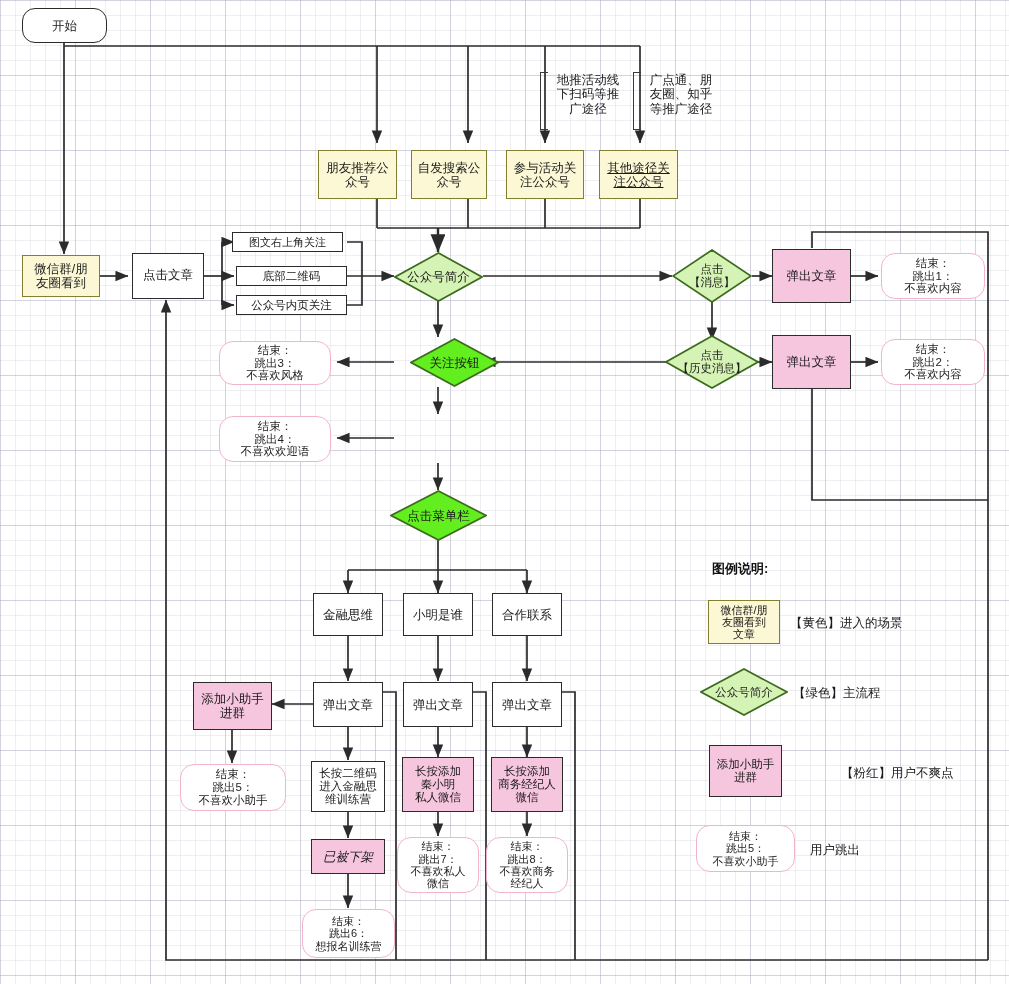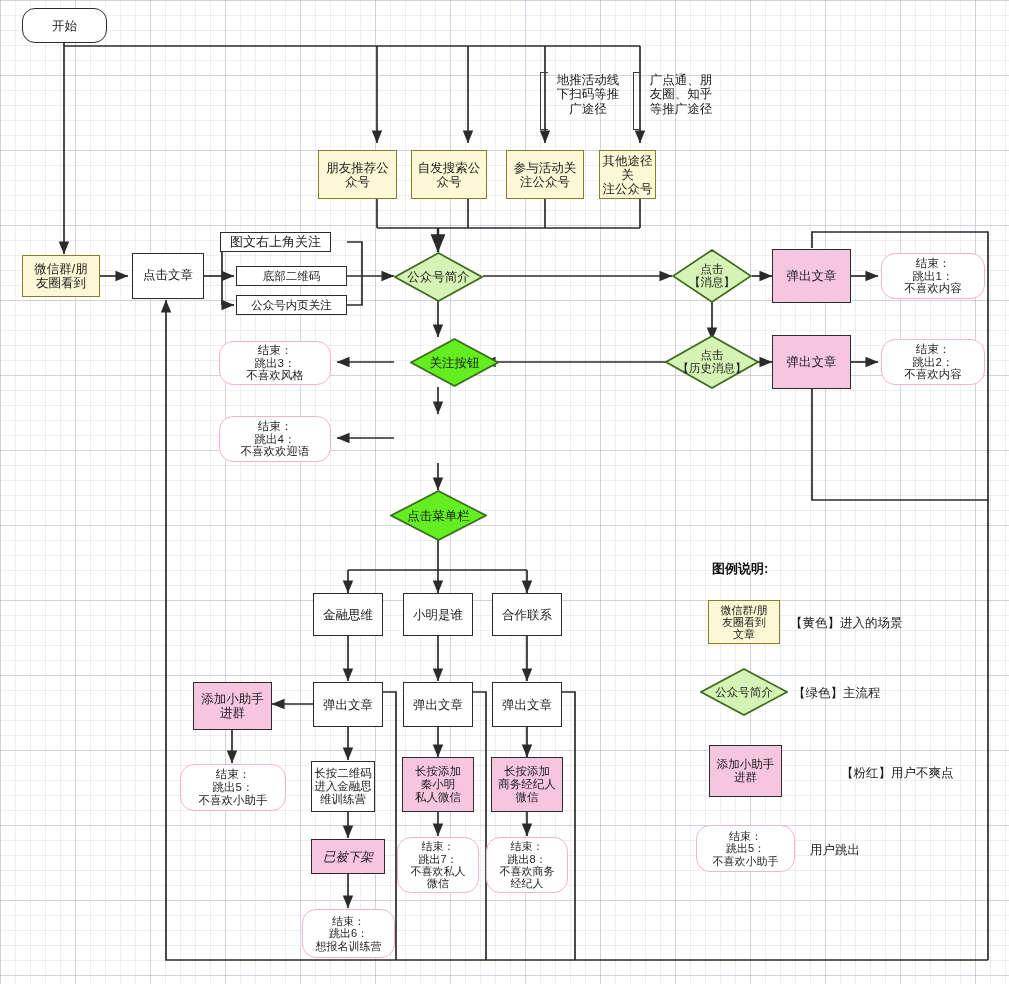--- a/index.html
+++ b/index.html
@@ -140,31 +140,31 @@
     </g>
   </svg>
 
   <div class="node term" style="left:22px;top:8px;width:85px;height:35px;">开始</div>
 
   <div class="node yellow" style="left:22px;top:255px;width:78px;height:42px;">微信群/朋
 友圈看到</div>
 
   <div class="node rect" style="left:132px;top:253px;width:72px;height:46px;font-family:Liberation Mono, monospace;">点击文章</div>
 
-  <div class="node rect" style="left:220px;top:232px;width:111px;height:20px;font-size:13px;">图文右上角关注</div>
+  <div class="node rect" style="left:232px;top:232px;width:111px;height:20px;font-size:11px;">图文右上角关注</div>
   <div class="node rect" style="left:236px;top:266px;width:111px;height:20px;font-size:11.5px;">底部二维码</div>
   <div class="node rect" style="left:236px;top:295px;width:111px;height:20px;font-size:11.5px;">公众号内页关注</div>
 
   <div class="node yellow" style="left:318px;top:150px;width:79px;height:49px;">朋友推荐公
 众号</div>
   <div class="node yellow" style="left:411px;top:150px;width:76px;height:49px;">自发搜索公
 众号</div>
   <div class="node yellow" style="left:506px;top:150px;width:78px;height:49px;">参与活动关
 注公众号</div>
-  <div class="node yellow" style="left:599px;top:150px;width:57px;height:49px;">其他途径关
+  <div class="node yellow" style="left:599px;top:150px;width:79px;height:49px;text-decoration:underline;">其他途径关
 注公众号</div>
 
   <div class="brk" style="left:540px;top:72px;height:56px;"></div>
   <div class="caption" style="left:552px;top:73px;width:72px;">地推活动线
 下扫码等推
 广途径</div>
 
   <div class="brk" style="left:633px;top:72px;height:56px;"></div>
   <div class="caption" style="left:645px;top:73px;width:72px;">广点通、朋
 友圈、知乎
@@ -232,21 +232,21 @@
   <div class="node rect" style="left:313px;top:682px;width:70px;height:45px;">弹出文章</div>
   <div class="node rect" style="left:403px;top:682px;width:70px;height:45px;">弹出文章</div>
   <div class="node rect" style="left:492px;top:682px;width:70px;height:45px;">弹出文章</div>
 
   <div class="node pink" style="left:193px;top:682px;width:79px;height:48px;">添加小助手
 进群</div>
   <div class="node exit" style="left:180px;top:764px;width:106px;height:47px;">结束：
 跳出5：
 不喜欢小助手</div>
 
-  <div class="node rect" style="left:311px;top:761px;width:64px;height:51px;font-size:11.5px;">长按二维码
+  <div class="node rect" style="left:311px;top:761px;width:74px;height:51px;font-size:11.5px;">长按二维码
 进入金融思
 维训练营</div>
   <div class="node pink" style="left:311px;top:839px;width:74px;height:35px;font-style:italic;">已被下架</div>
   <div class="node exit" style="left:302px;top:909px;width:93px;height:49px;font-size:11px;">结束：
 跳出6：
 想报名训练营</div>
 
   <div class="node pink" style="left:402px;top:757px;width:72px;height:55px;font-size:11.5px;">长按添加
 秦小明
 私人微信</div>

